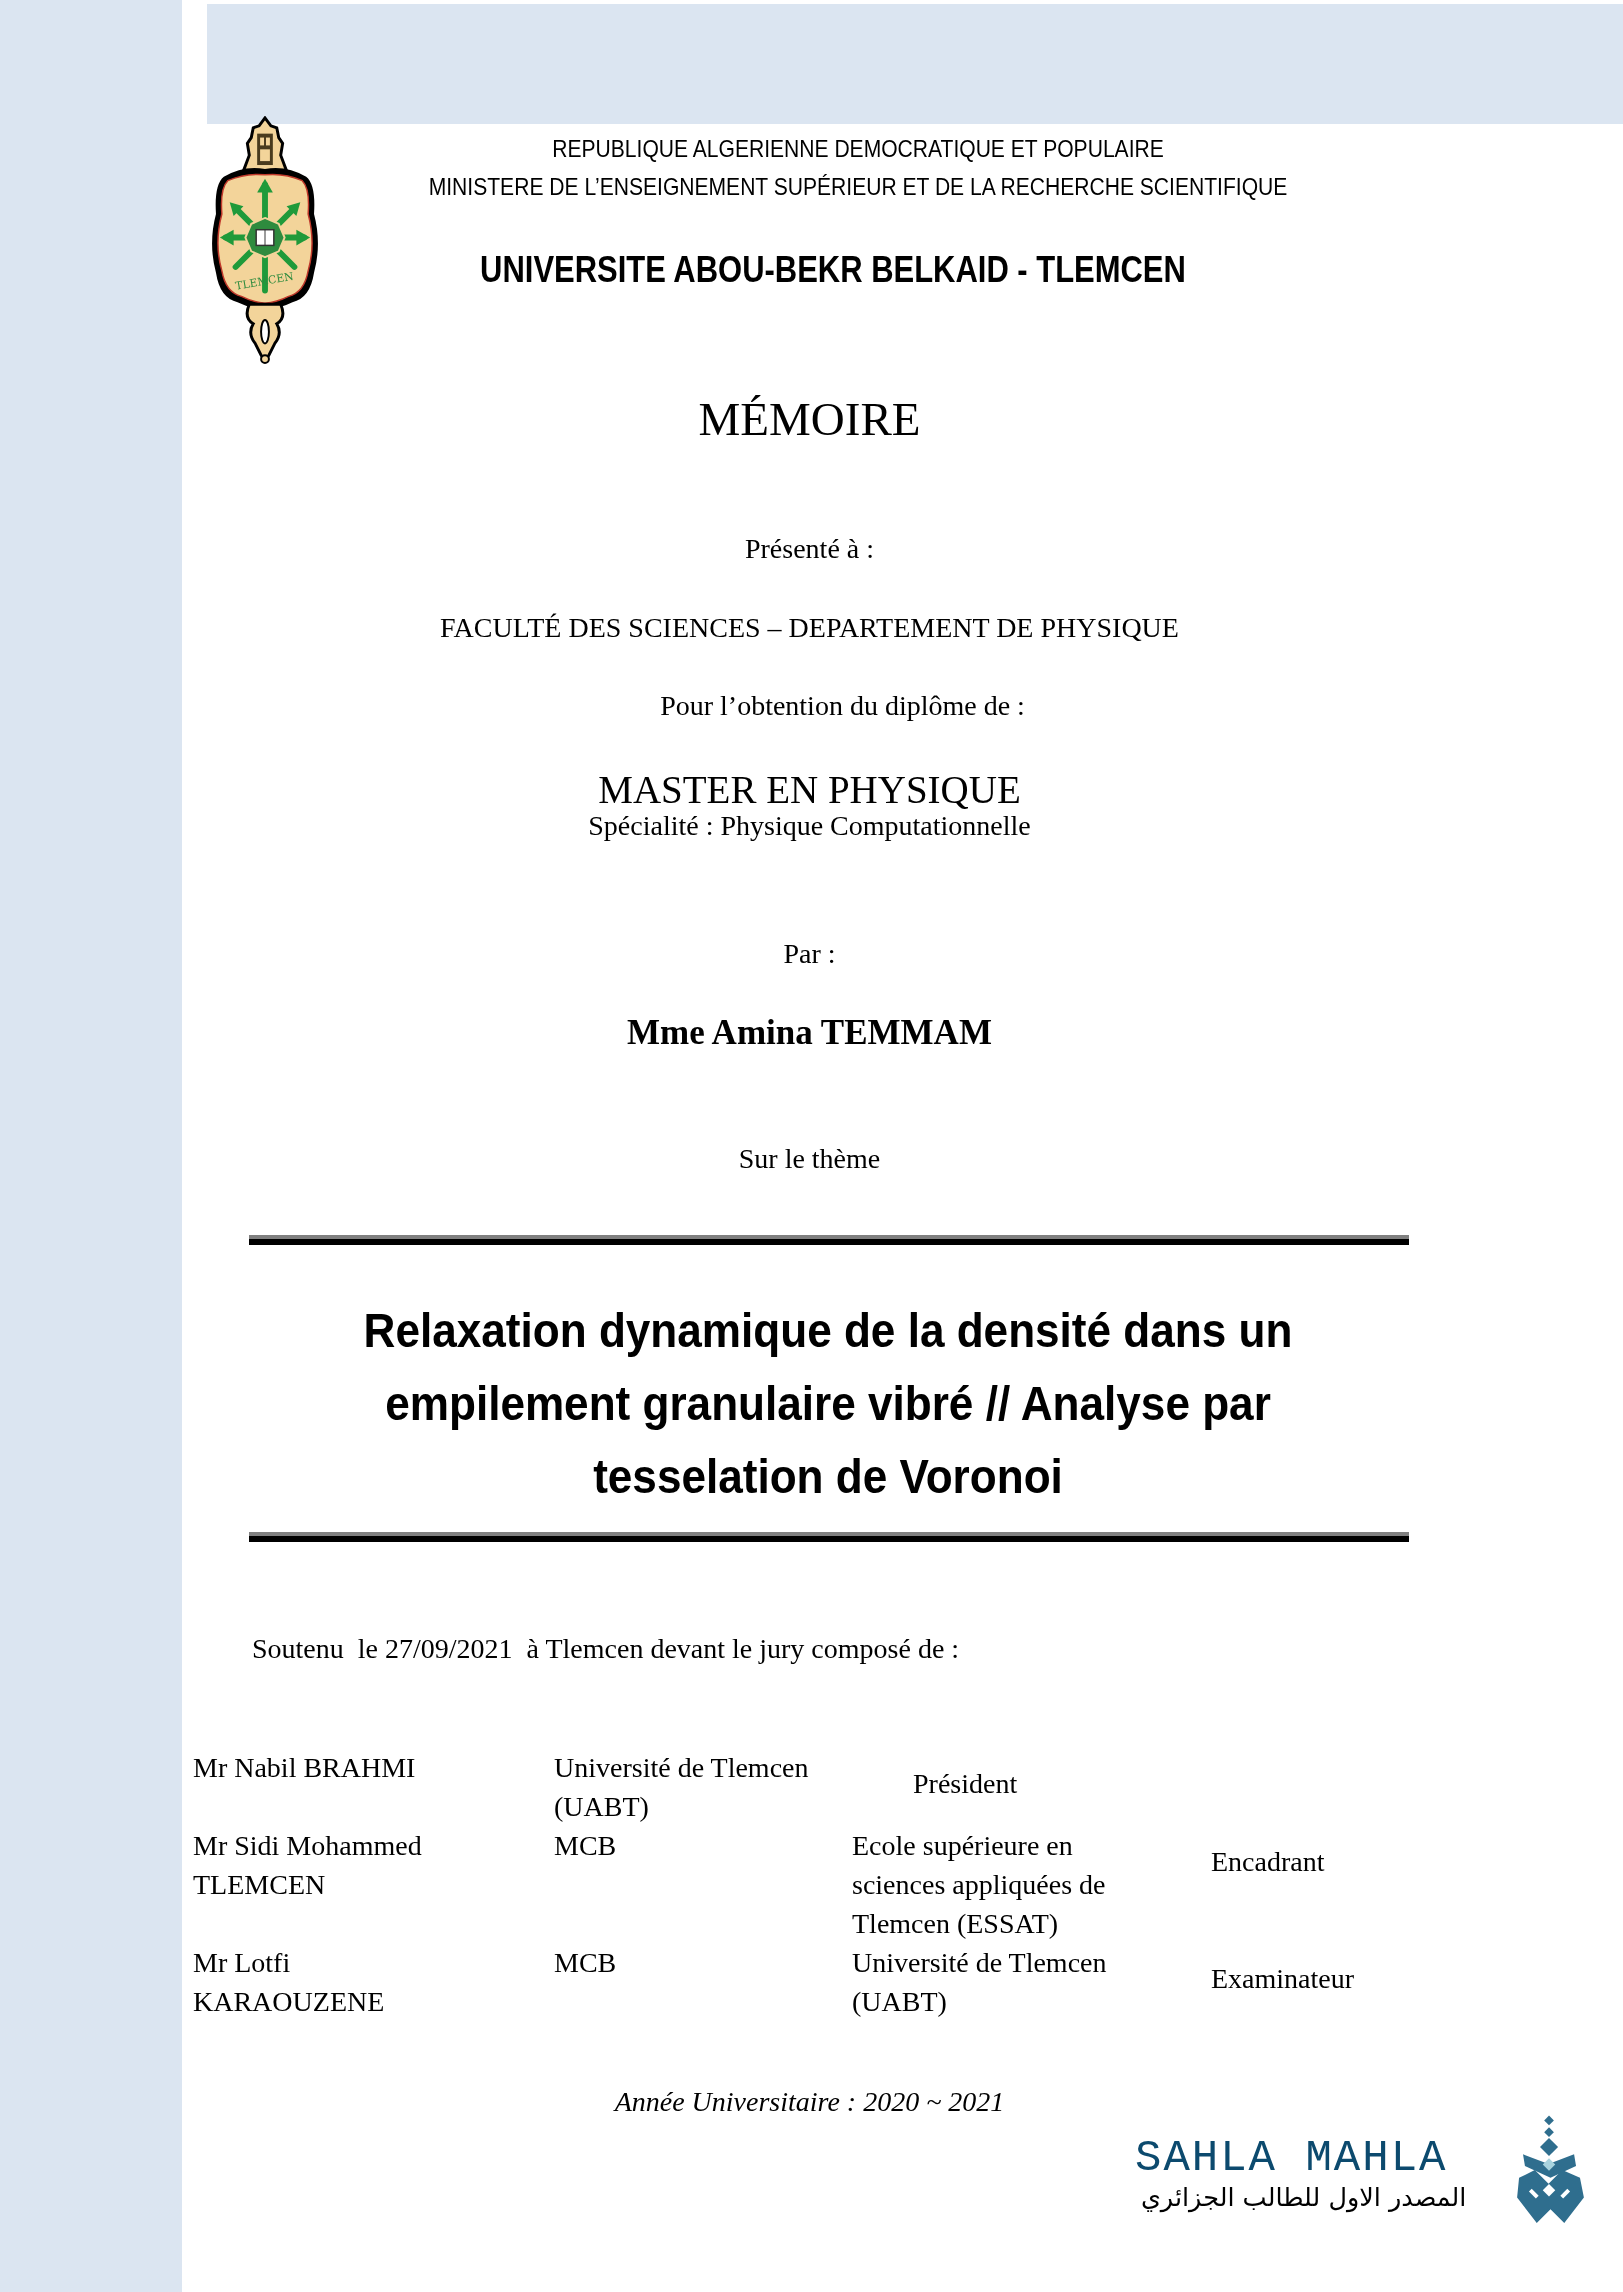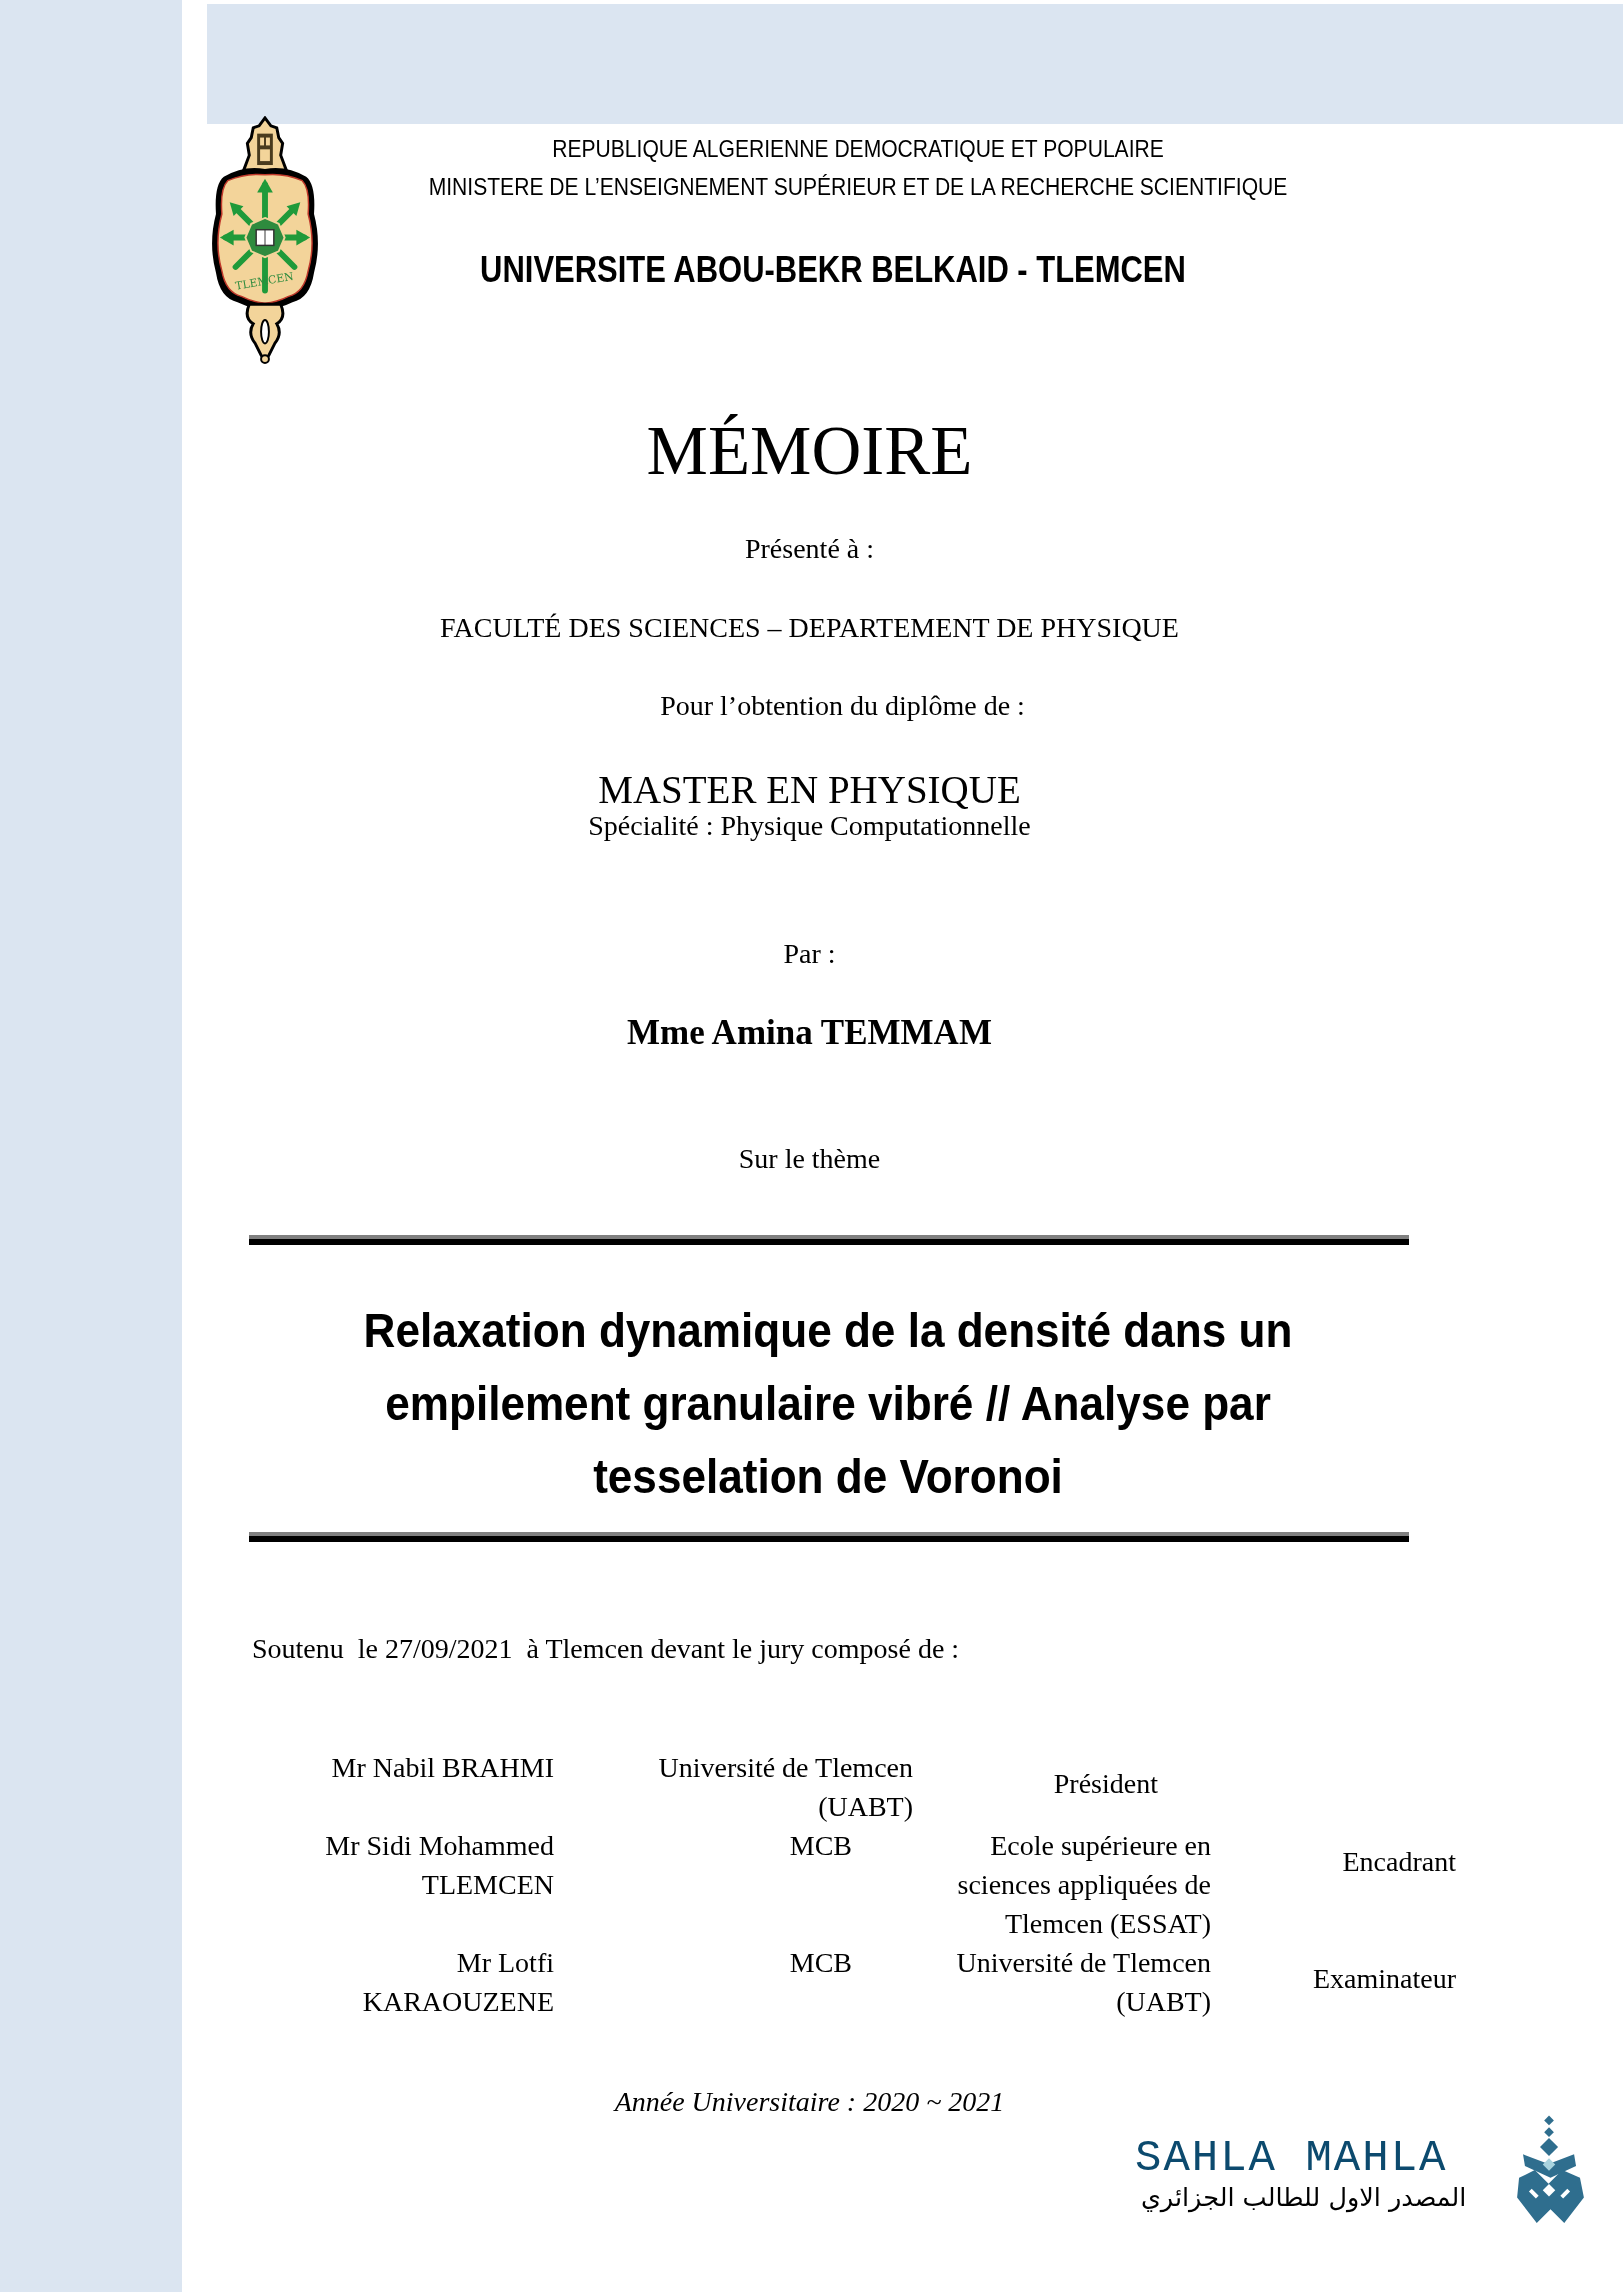--- a/index.html
+++ b/index.html
@@ -9,39 +9,39 @@
     font-family: "Liberation Serif", serif;
   }
   .sidebar { position: absolute; left: 0; top: 0; width: 182px; height: 2293px; background: #dbe5f1; }
   .banner { position: absolute; left: 207px; top: 3.9px; width: 1416px; height: 120px; background: #dbe5f1; }
   .logo { position: absolute; left: 204px; top: 116px; width: 122px; height: 249px; }
   .hdr { position: absolute; left: 182px; right: 0; text-align: center; font-family: "Liberation Sans", sans-serif; white-space: nowrap; }
   .hdr1 { top: 135px; left: 353px; width: 1010px; font-size: 24.5px; transform: scaleX(0.86); transform-origin: center; }
   .hdr2 { top: 173px; left: 353px; width: 1010px; font-size: 24.5px; transform: scaleX(0.86); transform-origin: center; }
   .hdr3 { top: 249px; left: 392px; width: 882px; font-size: 36px; font-weight: bold; transform: scaleX(0.86); transform-origin: center; }
   .c { position: absolute; left: 182px; width: 1255px; text-align: center; white-space: nowrap; }
-  .memoire { top: 412px; font-size: 69px; }
+  .memoire { top: 392px; font-size: 47px; }
   .presente { top: 533px; font-size: 28px; }
   .faculte { top: 612px; font-size: 28px; }
   .pour { top: 690px; font-size: 28px; margin-left: 33px; }
   .master { top: 767px; font-size: 39px; }
   .spec { top: 810px; font-size: 28px; }
   .par { top: 938px; font-size: 28px; }
   .auteur { top: 1013px; font-size: 35px; font-weight: bold; }
   .theme { top: 1143px; font-size: 28px; }
   .rule { position: absolute; left: 249px; width: 1160px; height: 9.8px; }
   .rule .g { height: 3.9px; background: #808080; }
   .rule .b { height: 5.9px; background: #000; }
   .rule1 { top: 1235px; }
   .rule2 { top: 1532px; }
   .title { position: absolute; left: 235px; width: 1186px; top: 1294px; text-align: center;
     font-family: "Liberation Sans", sans-serif; font-weight: bold; font-size: 49px; line-height: 73px; }
   .title span { display: block; transform: scaleX(0.9); transform-origin: center; white-space: nowrap; }
   .soutenu { position: absolute; left: 252px; top: 1633px; font-size: 28px; white-space: pre; }
-  .jury { position: absolute; left: 193px; top: 1748px; font-size: 28px; line-height: 39px; text-align: right; }
+  .jury { position: absolute; left: 193px; top: 1748px; font-size: 28px; line-height: 39px; }
   .jrow { display: flex; }
   .jcol { flex: none; }
   .jc1 { width: 361px; }
   .jc2 { width: 298px; }
   .jc3 { width: 359px; }
   .jc4 { width: 245px; margin-top: 16px; }
   .annee { top: 2086px; font-size: 28px; font-style: italic; }
   .sahla { position: absolute; left: 1135px; top: 2115px; width: 451px; height: 113px; }
   .sahla-text { position: absolute; left: 0; top: 17.6px; font-family: Liberation Mono, monospace; font-size: 44px; color: #0c4a6e; letter-spacing: 2px; white-space: nowrap; }
   .sahla-ar { position: absolute; left: 5.9px; top: 67px; font-family: "DejaVu Sans", sans-serif; font-size: 25.5px; color: #000000; white-space: nowrap; direction: rtl; }

